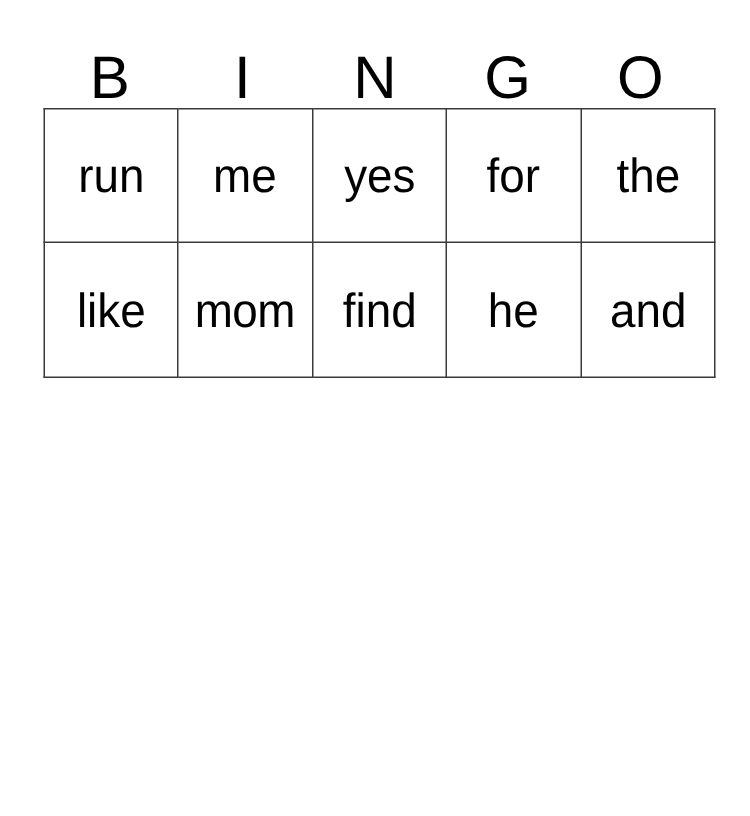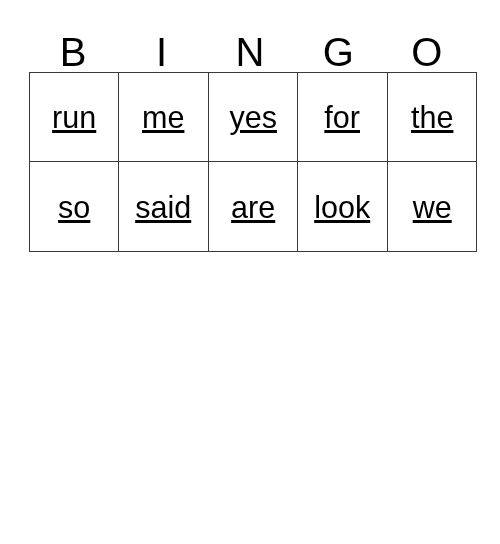--- a/index.html
+++ b/index.html
@@ -40,21 +40,20 @@
     color: #000000;
     letter-spacing: 0;
     white-space: nowrap;
   }
 
   
   #bingo-grid {
     width: 442px;
     border-collapse: collapse;
     table-layout: fixed;
-    text-decoration: underline;
   }
   #bingo-grid tr {
     height: 88.4px;
   }
   .bingo-cell {
     width: 88.4px;
     height: 88.4px;
     border: 1px solid #3a3a3a;
     text-align: center;
     vertical-align: middle;
@@ -102,31 +101,31 @@
           </td>
         <td class="bingo-cell">
             <span class="cell-word" style="transform: scaleX(0.954545);">for</span>
           </td>
         <td class="bingo-cell">
             <span class="cell-word" style="transform: scaleX(0.954545);">the</span>
           </td>
       </tr>
       <tr>
         <td class="bingo-cell">
-            <span class="cell-word" style="transform: scaleX(0.954545);">so</span>
+            <span class="cell-word" style="transform: scaleX(0.954545);">like</span>
           </td>
         <td class="bingo-cell">
-            <span class="cell-word" style="transform: scaleX(0.954545);">said</span>
+            <span class="cell-word long" style="transform: scaleX(0.954545);">mom</span>
           </td>
         <td class="bingo-cell">
-            <span class="cell-word" style="transform: scaleX(0.954545);">are</span>
+            <span class="cell-word" style="transform: scaleX(0.954545);">find</span>
           </td>
         <td class="bingo-cell">
-            <span class="cell-word" style="transform: scaleX(0.954545);">look</span>
+            <span class="cell-word" style="transform: scaleX(0.954545);">he</span>
           </td>
         <td class="bingo-cell">
-            <span class="cell-word" style="transform: scaleX(0.954545);">we</span>
+            <span class="cell-word" style="transform: scaleX(0.954545);">and</span>
           </td>
       </tr>
     </tbody>
   </table>
 
 </div>
 
 </body></html>

